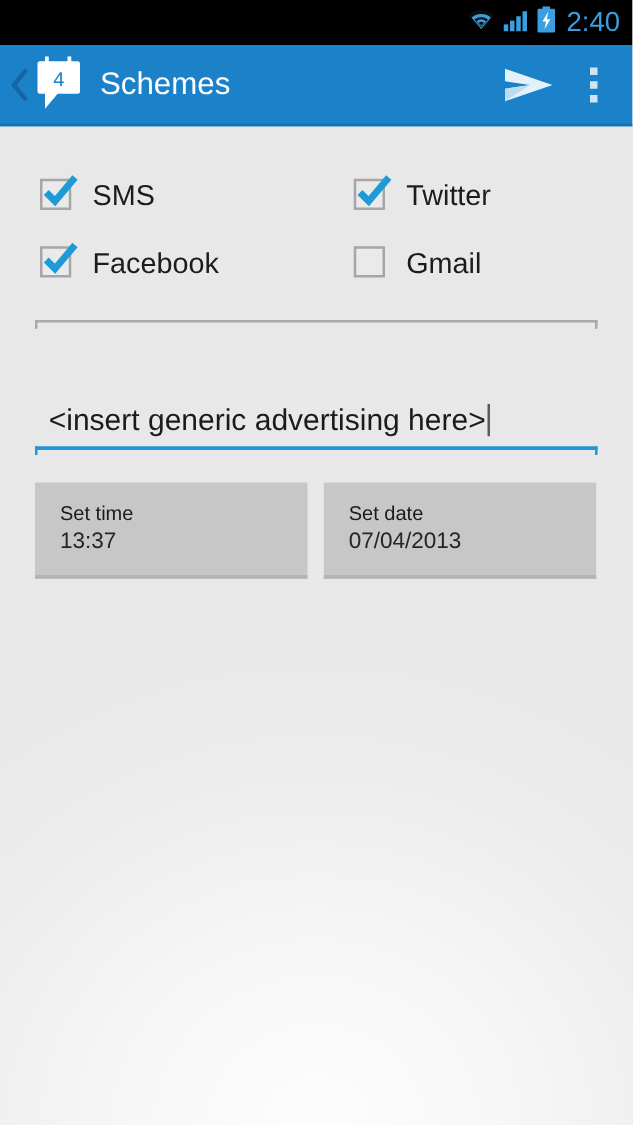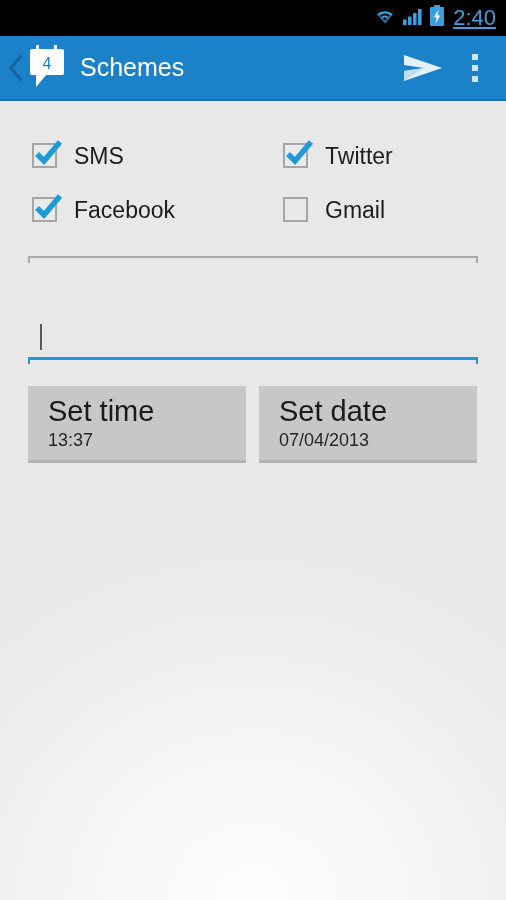--- a/index.html
+++ b/index.html
@@ -42,21 +42,20 @@
     gap: 5px;
   }
   .sb-icon { display: block; }
   .status-time {
     color: #3b9ede;
     font-size: 22px;
     letter-spacing: 0px;
     margin-left: 8px;
     line-height: 1;
     font-family: "Liberation Sans", sans-serif;
-    text-decoration: underline;
   }
 
   
   .action-bar {
     position: absolute;
     top: 36px; left: 0;
     width: 506px;
     height: 65px;
     background: #1b82c9;
     border-bottom: 2px solid #166fae;
@@ -237,21 +236,21 @@
     box-sizing: border-box;
     display: flex;
     flex-direction: column;
     justify-content: center;
     padding-left: 20px;
     cursor: pointer;
     font-family: "Liberation Sans", sans-serif;
     text-align: left;
   }
   .btn-title {
-    font-size: 29px;
+    font-size: 16px;
     color: #1a1a1a;
     line-height: 1.1;
     margin-bottom: 3px;
   }
   .btn-sub {
     font-size: 18px;
     color: #262626;
     line-height: 1.1;
   }
 </style>
@@ -386,21 +385,21 @@
         </div>
 
       </div>
     </div>
 
     <div class="edit-field" style="top:155px;">
       <div class="edit-underline"></div>
     </div>
 
     <div class="edit-field focused" style="top:222px;">
-      <div class="edit-value"><span class="caret"></span></div>
+      <div class="edit-value"><span title="Message">&lt;insert generic advertising here&gt;</span><span class="caret"></span></div>
       <div class="edit-underline"></div>
     </div>
 
     <div class="btn-row">
 
       <button class="flat-btn">
         <span class="btn-title">Set time</span>
         <span class="btn-sub">13:37</span>
       </button>
 

